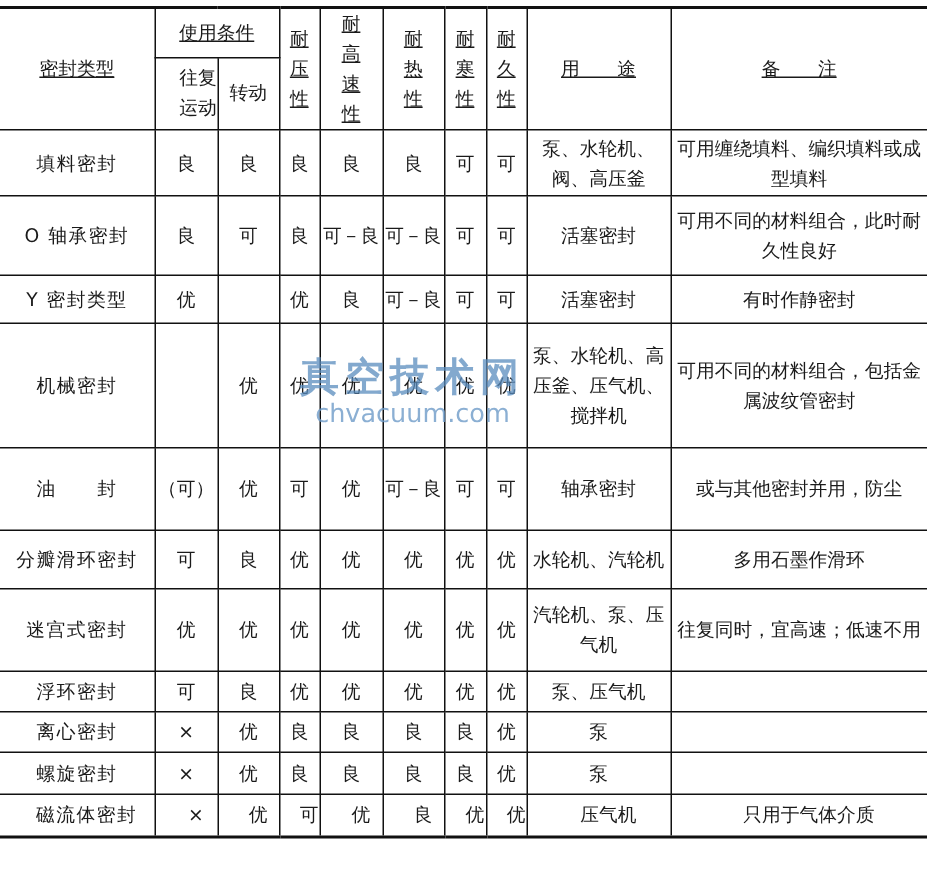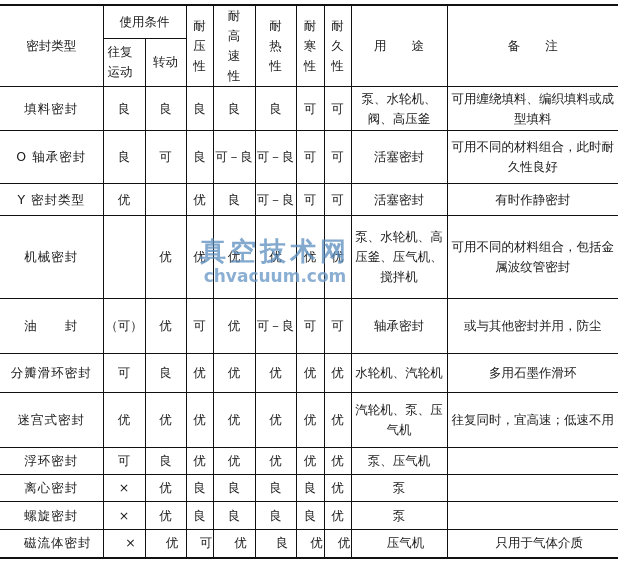--- a/index.html
+++ b/index.html
@@ -9,33 +9,33 @@
     position: absolute; left: 0; top: 4px;
     border-collapse: collapse; table-layout: fixed;
     width: 618px; font-size: 12.5px;
   }
   table.seal-table td, table.seal-table th {
     border: 1px solid #111; padding: 0; text-align: center; vertical-align: middle;
     font-weight: normal; line-height: 20px;
   }
   table.seal-table tr > *:first-child { border-left: none; }
   table.seal-table tr > *:last-child { border-right: none; }
-  table.seal-table thead tr:first-child > * { border-top: 2px solid #111; }
+  table.seal-table thead tr:first-child > * { border-top: 2px solid #111; text-decoration: underline; }
   table.seal-table tbody tr:last-child > * { border-bottom: 2px solid #111; padding-left: 13px; }
   th.vert { line-height: 14px; padding-top: 2px; }
   th.vert span { display: block; }
   td.left { text-align: left; padding-left: 4px; line-height: 24px; }
   td.type { letter-spacing: 1px; }
   .watermark {
     position: absolute; left: 190px; top: 238px; width: 170px; height: 60px;
     pointer-events: none; text-align: center;
   }
   .watermark .wm-cn { font-family: Liberation Serif, serif; font-weight: bold; font-size: 26px;
     color: rgba(90,140,190,0.75); letter-spacing: 4px; line-height: 28px; }
-  .watermark .wm-en { font-family: "DejaVu Sans", sans-serif; font-weight: bold; font-size: 17px;
+  .watermark .wm-en { font-family: "DejaVu Sans", sans-serif; font-weight: normal; font-size: 17px;
     color: rgba(110,155,200,0.8); line-height: 20px; }
 </style>
 </head>
 <body>
 
 <table class="seal-table">
   <colgroup>
     <col style="width:103px">
       <col style="width:42px">
       <col style="width:41px">
@@ -74,21 +74,21 @@
       </th>
       <th rowspan="2" class="vert">
         <span>耐</span>
           <span>久</span>
           <span>性</span>
       </th>
       <th rowspan="2">用　　途</th>
       <th rowspan="2">备　　注</th>
     </tr>
     <tr style="height:41px">
-      <th style="line-height:20px;text-align:left;padding-left:4px;">往复运动</th>
+      <th style="line-height:20px;text-align:right;padding-left:4px;">往复运动</th>
       <th>转动</th>
     </tr>
   </thead>
   <tbody id="table-body">
       <tr style="height: 44px;">
         <td class="type">填料密封</td>
         <td>良</td>
         <td>良</td>
         <td>良</td>
         <td>良</td>

